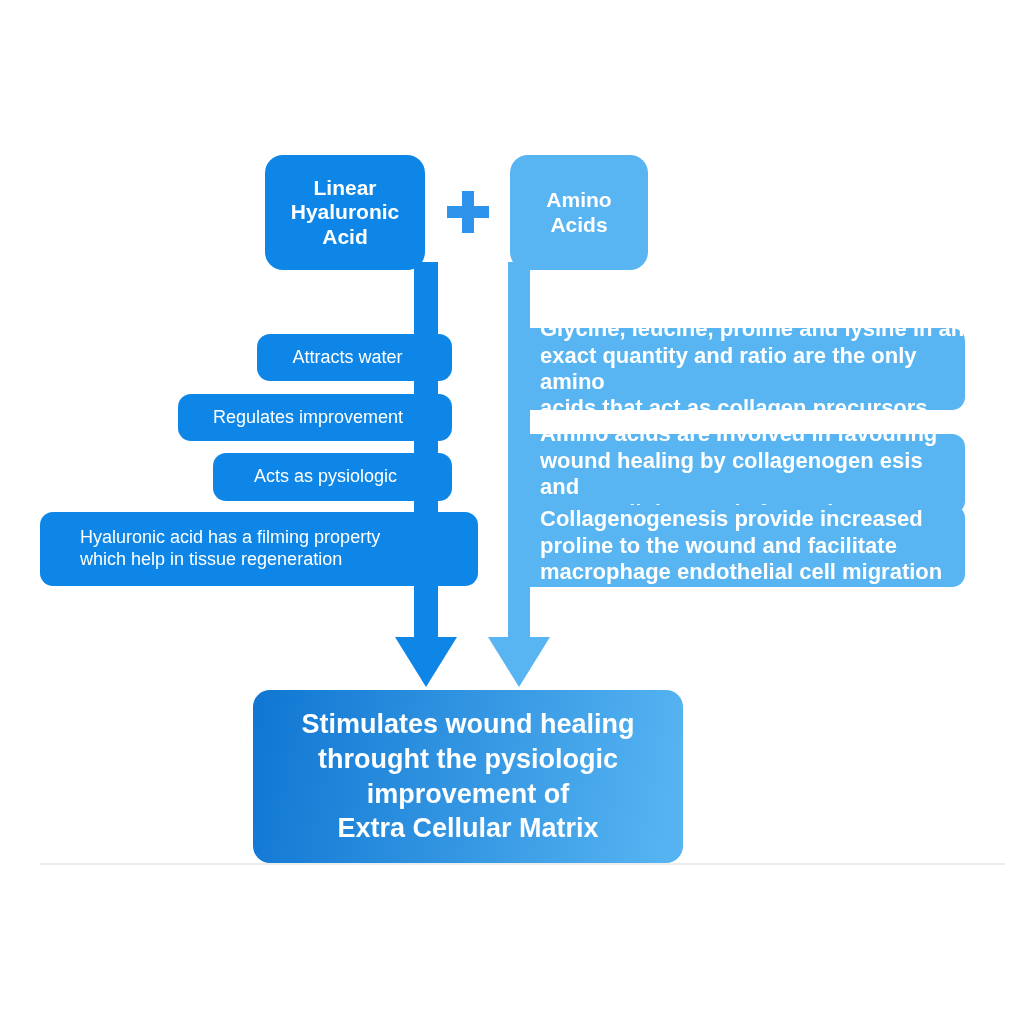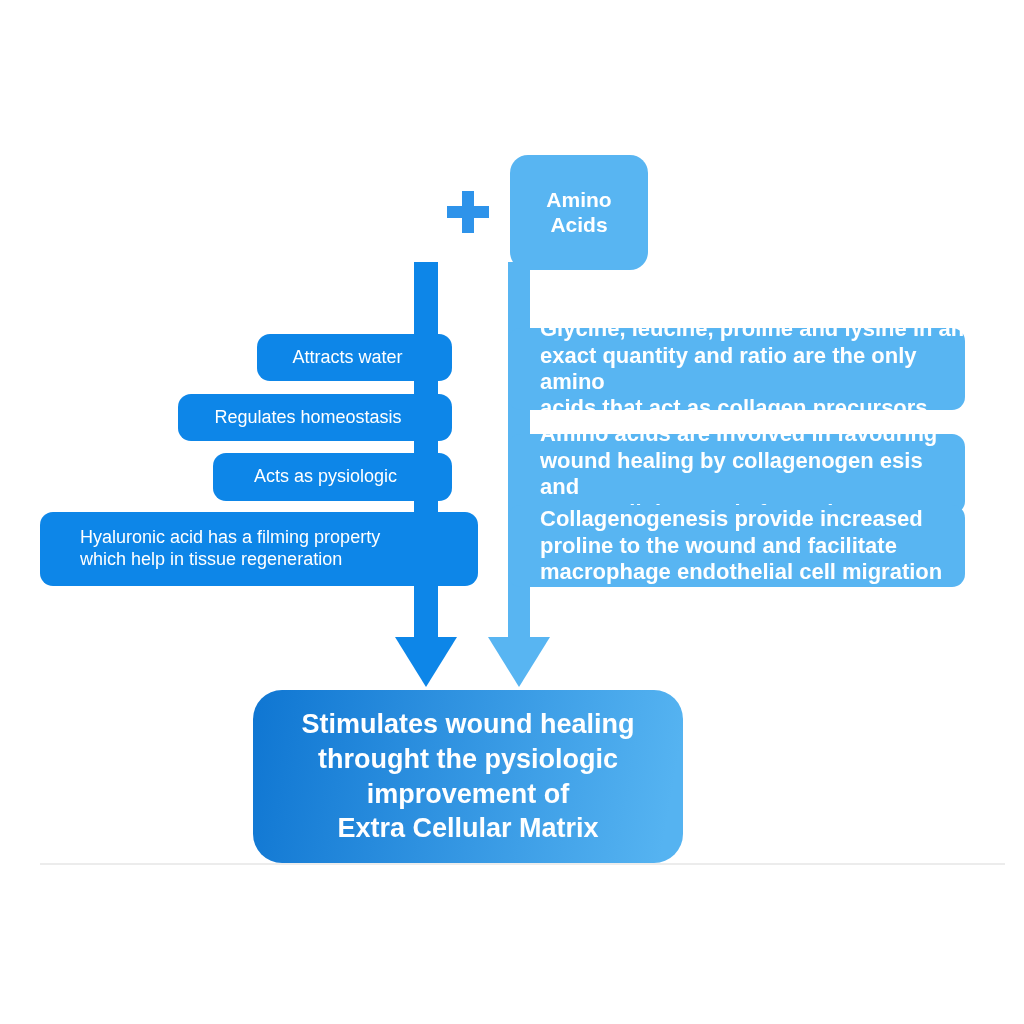--- a/index.html
+++ b/index.html
@@ -105,21 +105,21 @@
   .rbox-2 { top: 434px; height: 80px; }
   .rbox-3 { top: 505px; height: 82px; }
 
   
   .result {
     position: absolute;
     left: 253px;
     top: 690px;
     width: 430px;
     height: 173px;
-    border-radius: 29px;
+    border-radius: 17px;
     background: linear-gradient(100deg, #0f76d2 0%, #55b3f1 95%);
     color: #ffffff;
     font-weight: 700;
     font-size: 27px;
     line-height: 1.28;
     display: flex;
     align-items: center;
     justify-content: center;
     text-align: center;
   }
@@ -132,41 +132,46 @@
     width: 965px;
     height: 2px;
     background: #ececec;
   }
 </style>
 </head>
 <body>
 
 <div class="canvas">
 
+  <div class="hdr-box hdr-left">
+    <span class="preline">Linear
+Hyaluronic
+Acid</span>
+  </div>
 
   <div class="plus">
     <span class="h"></span>
     <span class="v"></span>
   </div>
 
   <div class="hdr-box hdr-right">
     <span class="preline">Amino
 Acids</span>
   </div>
 
   <div class="stem stem-dark"></div>
   <div class="stem stem-light"></div>
   <div class="arrowhead arrow-dark"></div>
   <div class="arrowhead arrow-light"></div>
 
   <div class="lbox lbox-1">
     <span class="preline">Attracts water</span>
   </div>
   <div class="lbox lbox-2">
-    <span class="preline">Regulates homeostasis</span>
+    <span class="preline">Regulates improvement</span>
   </div>
   <div class="lbox lbox-3">
     <span class="preline">Acts as pysiologic</span>
   </div>
   <div class="lbox lbox-4">
     <span class="preline">Hyaluronic acid has a filming property
 which help in tissue regeneration</span>
   </div>
 
   <div class="rbox rbox-1">

